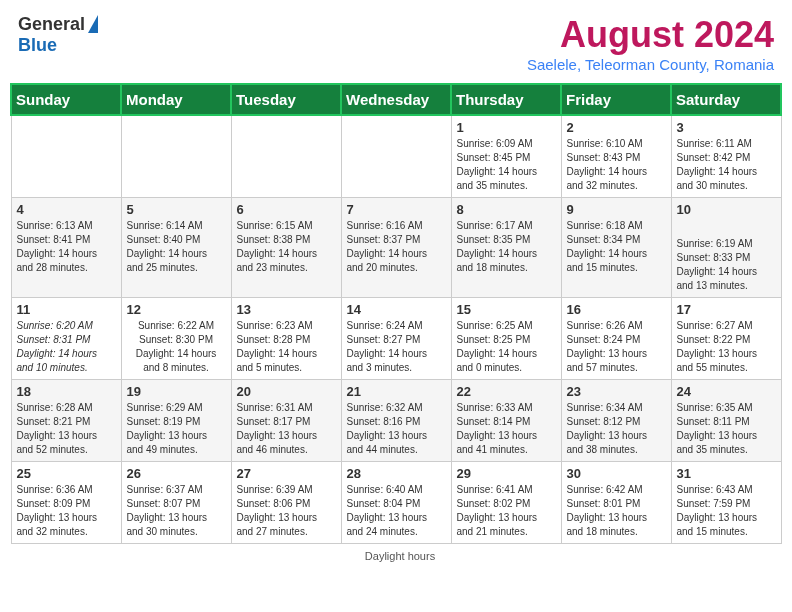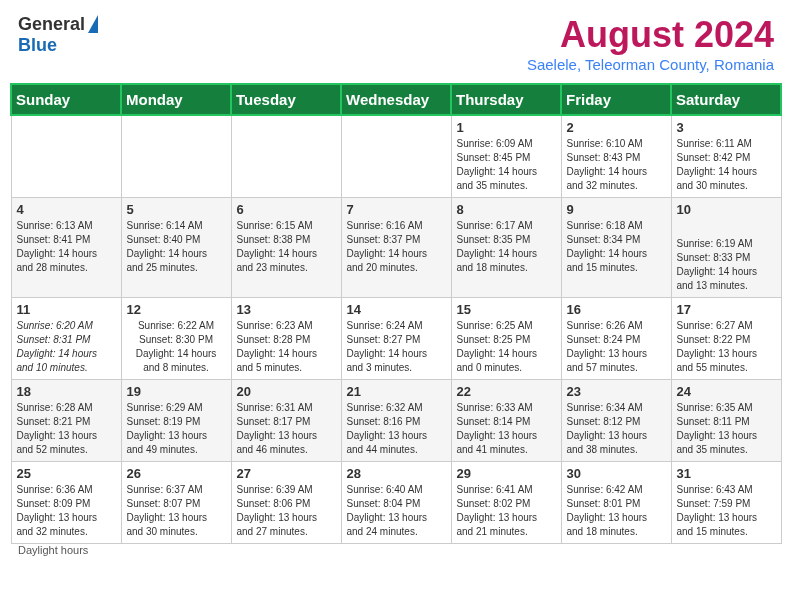--- a/index.html
+++ b/index.html
@@ -95,23 +95,25 @@
     }
     .day-info {
       font-size: 10px;
       color: #333;
       line-height: 1.4;
     }
     .empty-cell {
       background: #fff !important;
     }
     .footer {
+      margin-top: 6px;
       font-size: 11px;
       color: #555;
       padding-left: 8px;
+      text-align: center;
     }
   </style>
 </head>
 <body>
 
 <div class="header">
   <div class="logo">
     <div class="logo-text">
       <span class="logo-general">General</span>
       <div class="logo-triangle"></div>

